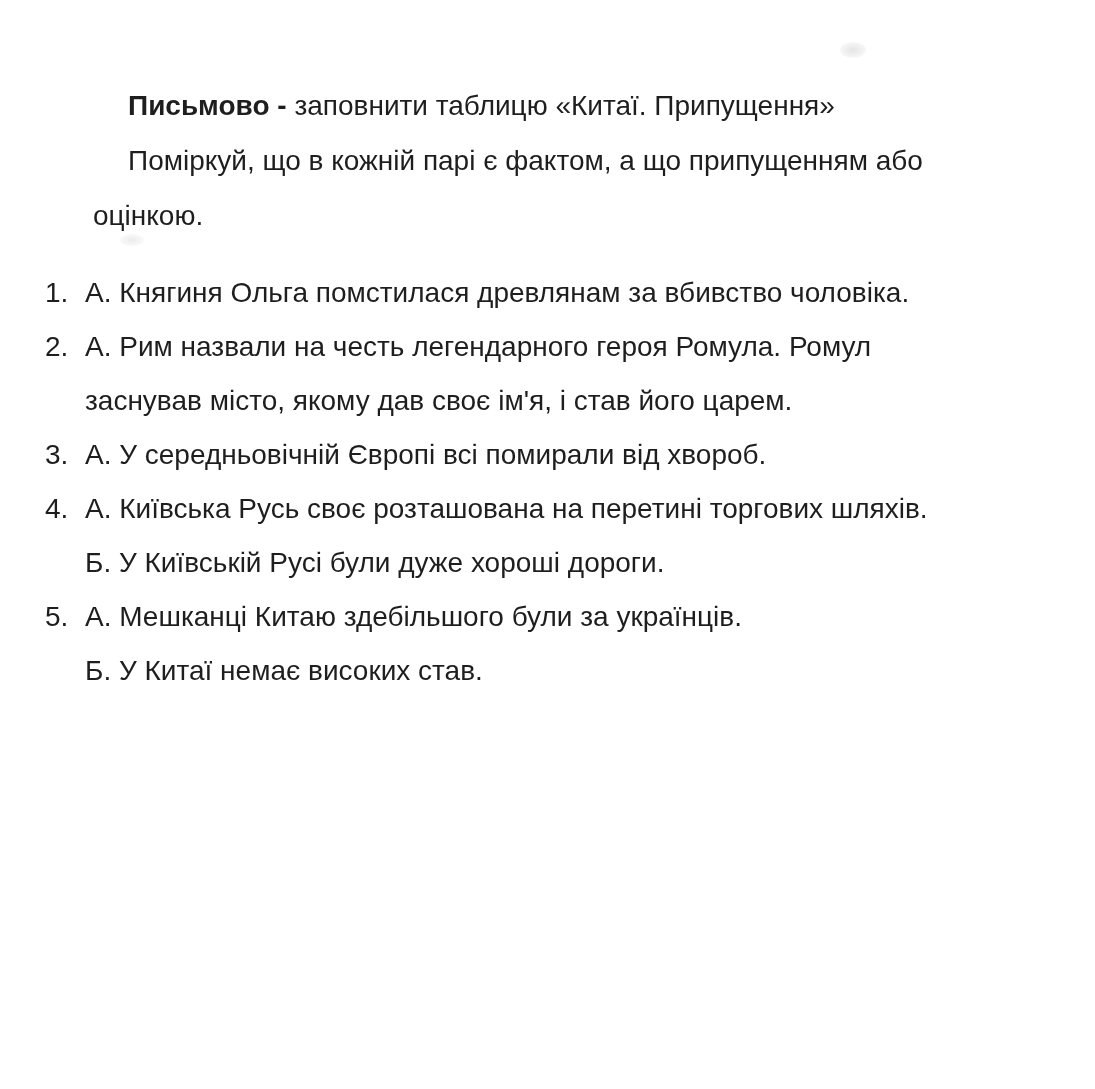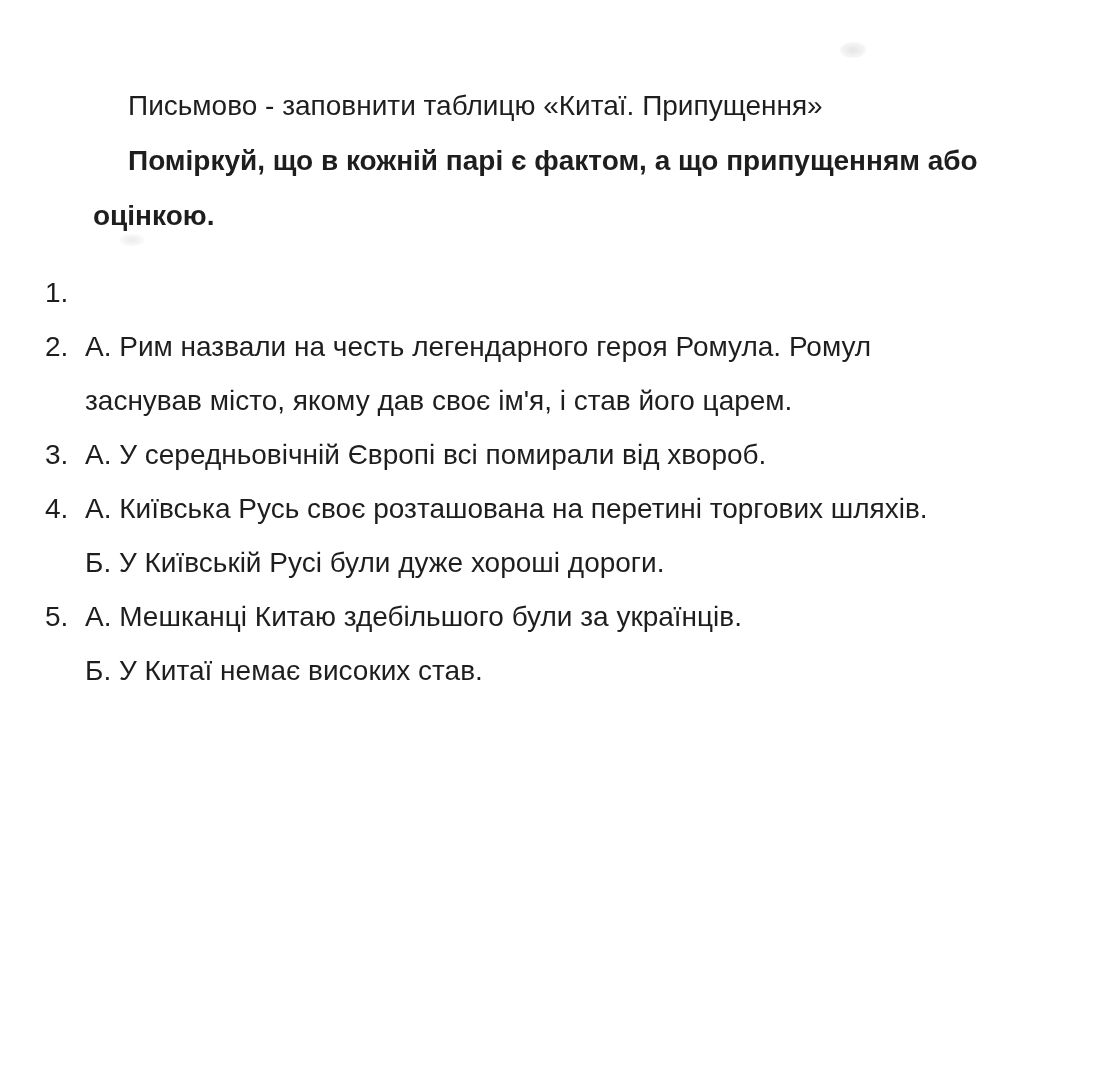--- a/index.html
+++ b/index.html
@@ -38,26 +38,25 @@
     margin: 78px 62px 0 93px;
     line-height: 55px;
   }
   .header p {
     margin: 0;
   }
   .title-line {
     text-indent: 35px;
   }
   .title-bold {
-    font-weight: 400;
+    font-weight: 700;
   }
   .intro {
     text-indent: 35px;
     white-space: pre-line;
-    font-weight: bold;
   }
   .list {
     margin: 23px 55px 0 45px;
     line-height: 54px;
   }
   .item {
     display: flex;
     align-items: flex-start;
   }
   .item-num {
@@ -85,20 +84,21 @@
     <p class="title-line"><span class="title-bold">Письмово -</span> <span>заповнити таблицю «Китаї. Припущення»</span></p>
     <p class="intro">Поміркуй, що в кожній парі є фактом, а що припущенням або
 оцінкою.</p>
   </div>
 
   <div class="list">
 
     <div class="item">
       <span class="item-num">1.</span>
       <div class="statements">
+        <p>А. Княгиня Ольга помстилася древлянам за вбивство чоловіка.</p>
       </div>
     </div>
 
     <div class="item">
       <span class="item-num">2.</span>
       <div class="statements">
         <p>А. Рим назвали на честь легендарного героя Ромула. Ромул
 заснував місто, якому дав своє ім'я, і став його царем.</p>
       </div>
     </div>

